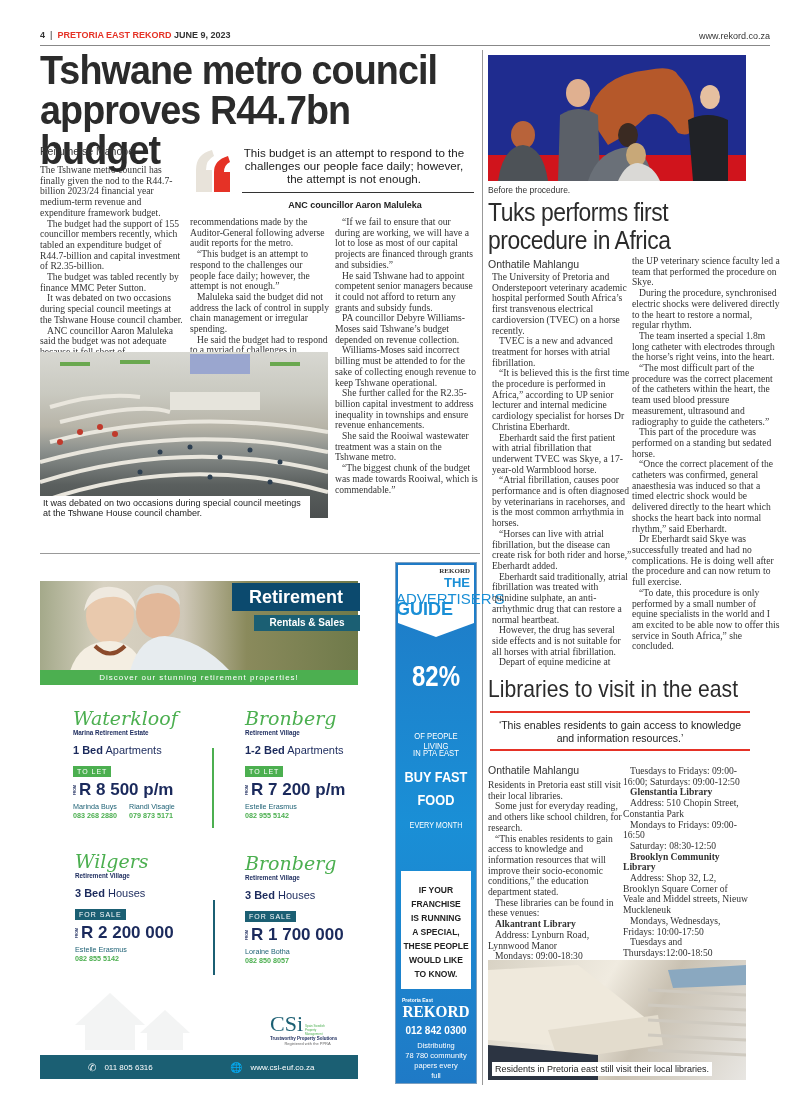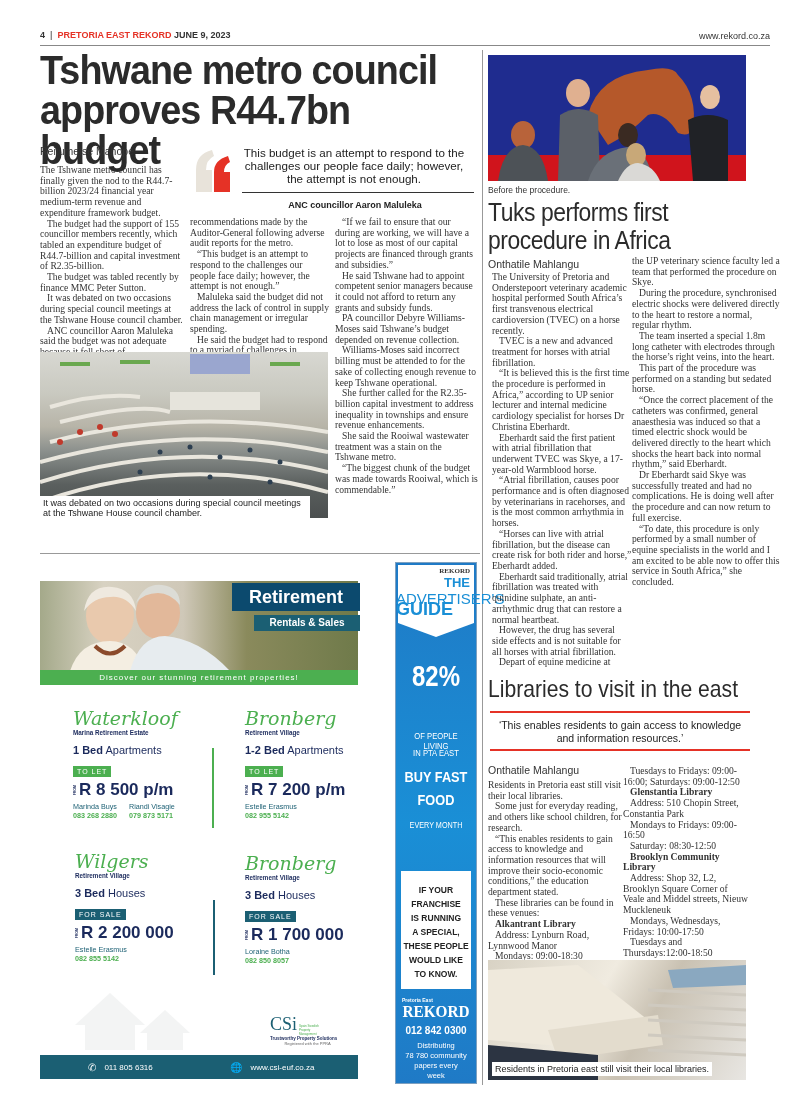--- a/index.html
+++ b/index.html
@@ -210,21 +210,21 @@
   </div>
 </div>
 
 <svg class="abs" style="left:70px;top:985px;" width="130" height="65" viewBox="0 0 130 65">
   <path d="M5 40 L40 8 L75 40 L65 40 L65 65 L15 65 L15 40 Z" fill="#f3f4f4"></path>
   <path d="M70 48 L95 25 L120 48 L113 48 L113 65 L77 65 L77 48 Z" fill="#f3f4f4"></path>
 </svg>
 
 <div class="abs" style="left:270px;top:1012px;width:75px;">
   <div style="display:flex;align-items:flex-end;">
-    <span style="font-family:'Liberation Serif',serif;font-size:18px;line-height:24px;color:#1b5f73;">CSi</span>
+    <span style="font-family:'Liberation Serif',serif;font-size:22px;line-height:24px;color:#1b5f73;">CSi</span>
     <span style="font-family:'Liberation Sans',sans-serif;font-size:3px;line-height:4px;color:#4caf50;width:28px;margin-left:2px;">Spain Swedish Property Management</span>
   </div>
   <div style="font-family:'Liberation Sans',sans-serif;font-size:4.5px;font-weight:bold;color:#1b2a5c;">Trustworthy Property Solutions</div>
   <div style="font-family:'Liberation Sans',sans-serif;font-size:4px;color:#666;text-align:center;">Registered with the PPRA</div>
 </div>
 
 <div class="abs footer-bar">
   <div style="position:absolute;left:48px;top:7px;display:flex;align-items:center;gap:8px;">
     <span style="font-size:10px;">✆</span>
     <span>011 805 6316</span>
@@ -260,21 +260,21 @@
       <div style="font-family: &quot;Liberation Sans&quot;, sans-serif; font-weight: bold; font-size: 8.5px; line-height: 14px; color: rgb(34, 34, 34); text-align: center;">WOULD LIKE</div>
       <div style="font-family: &quot;Liberation Sans&quot;, sans-serif; font-weight: bold; font-size: 8.5px; line-height: 14px; color: rgb(34, 34, 34); text-align: center;">TO KNOW.</div>
     </div>
   <div class="gtxt" style="top:434px;font-size:5px;text-align:left;left:6px;font-weight:bold;">Pretoria East</div>
   <div class="gtxt" style="top:439px;font-family:'Liberation Serif',serif;font-weight:bold;font-size:17px;transform:scaleX(0.9);">REKORD</div>
   <div class="gtxt" style="top:462px;font-weight:bold;font-size:10px;">012 842 0300</div>
   <div id="guide-dist" style="position:absolute;left:0;top:478px;width:80px;">
       <div style="font-family: &quot;Liberation Sans&quot;, sans-serif; font-size: 7.5px; line-height: 10px; color: rgb(255, 255, 255); text-align: center;">Distributing</div>
       <div style="font-family: &quot;Liberation Sans&quot;, sans-serif; font-size: 7.5px; line-height: 10px; color: rgb(255, 255, 255); text-align: center;">78 780 community</div>
       <div style="font-family: &quot;Liberation Sans&quot;, sans-serif; font-size: 7.5px; line-height: 10px; color: rgb(255, 255, 255); text-align: center;">papers every</div>
-      <div style="font-family: &quot;Liberation Sans&quot;, sans-serif; font-size: 7.5px; line-height: 10px; color: rgb(255, 255, 255); text-align: center;">week</div>
+      <div style="font-family: &quot;Liberation Sans&quot;, sans-serif; font-size: 7.5px; line-height: 10px; color: rgb(255, 255, 255); text-align: center;">full</div>
     </div>
 </div>
 
 <div class="abs photo" style="left:488px;top:55px;width:258px;height:126px;background:#1e2a8a;">
   <svg width="258" height="126" viewBox="0 0 258 126">
     <rect x="0" y="0" width="258" height="126" fill="#1f2c8f"></rect>
     <rect x="0" y="100" width="258" height="26" fill="#d0141c"></rect>
     <path d="M100 60 Q110 20 160 15 Q185 10 190 20 Q210 40 205 75 Q200 82 190 78 Q175 55 160 60 Q140 80 120 90 Z" fill="#b5582a"></path>
     <ellipse cx="90" cy="38" rx="12" ry="14" fill="#e0b090"></ellipse>
     <path d="M70 126 L72 60 Q90 48 110 60 L112 126Z" fill="#5b6068"></path>
@@ -302,20 +302,21 @@
     <p>“Atrial fibrillation, causes poor performance and is often diagnosed by veterinarians in racehorses, and is the most common arrhythmia in horses.</p>
     <p>“Horses can live with atrial fibrillation, but the disease can create risk for both rider and horse,” Eberhardt added.</p>
     <p>Eberhardt said traditionally, atrial fibrillation was treated with quinidine sulphate, an anti-arrhythmic drug that can restore a normal heartbeat.</p>
     <p>However, the drug has several side effects and is not suitable for all horses with atrial fibrillation.</p>
     <p>Depart of equine medicine at</p>
   </div>
 <div class="abs col" style="left:632px;top:256px;width:148px;" id="tcol2">
     <p class="first">the UP veterinary science faculty led a team that performed the procedure on Skye.</p>
     <p>During the procedure, synchronised electric shocks were delivered directly to the heart to restore a normal, regular rhythm.</p>
     <p>The team inserted a special 1.8m long catheter with electrodes through the horse’s right veins, into the heart.</p>
+    <p>“The most difficult part of the procedure was the correct placement of the catheters within the heart, the team used blood pressure measurement, ultrasound and radiography to guide the catheters.”</p>
     <p>This part of the procedure was performed on a standing but sedated horse.</p>
     <p>“Once the correct placement of the catheters was confirmed, general anaesthesia was induced so that a timed electric shock would be delivered directly to the heart which shocks the heart back into normal rhythm,” said Eberhardt.</p>
     <p>Dr Eberhardt said Skye was successfully treated and had no complications. He is doing well after the procedure and can now return to full exercise.</p>
     <p>“To date, this procedure is only performed by a small number of equine specialists in the world and I am excited to be able now to offer this service in South Africa,” she concluded.</p>
   </div>
 
 <div class="abs lib-head">Libraries to visit in the east</div>
 <div class="abs red-rule" style="left:490px;top:711px;width:260px;"></div>
 <div class="abs lib-quote">‘This enables residents to gain access to knowledge and information resources.’</div>
 <div class="abs red-rule" style="left:490px;top:749px;width:260px;"></div>

